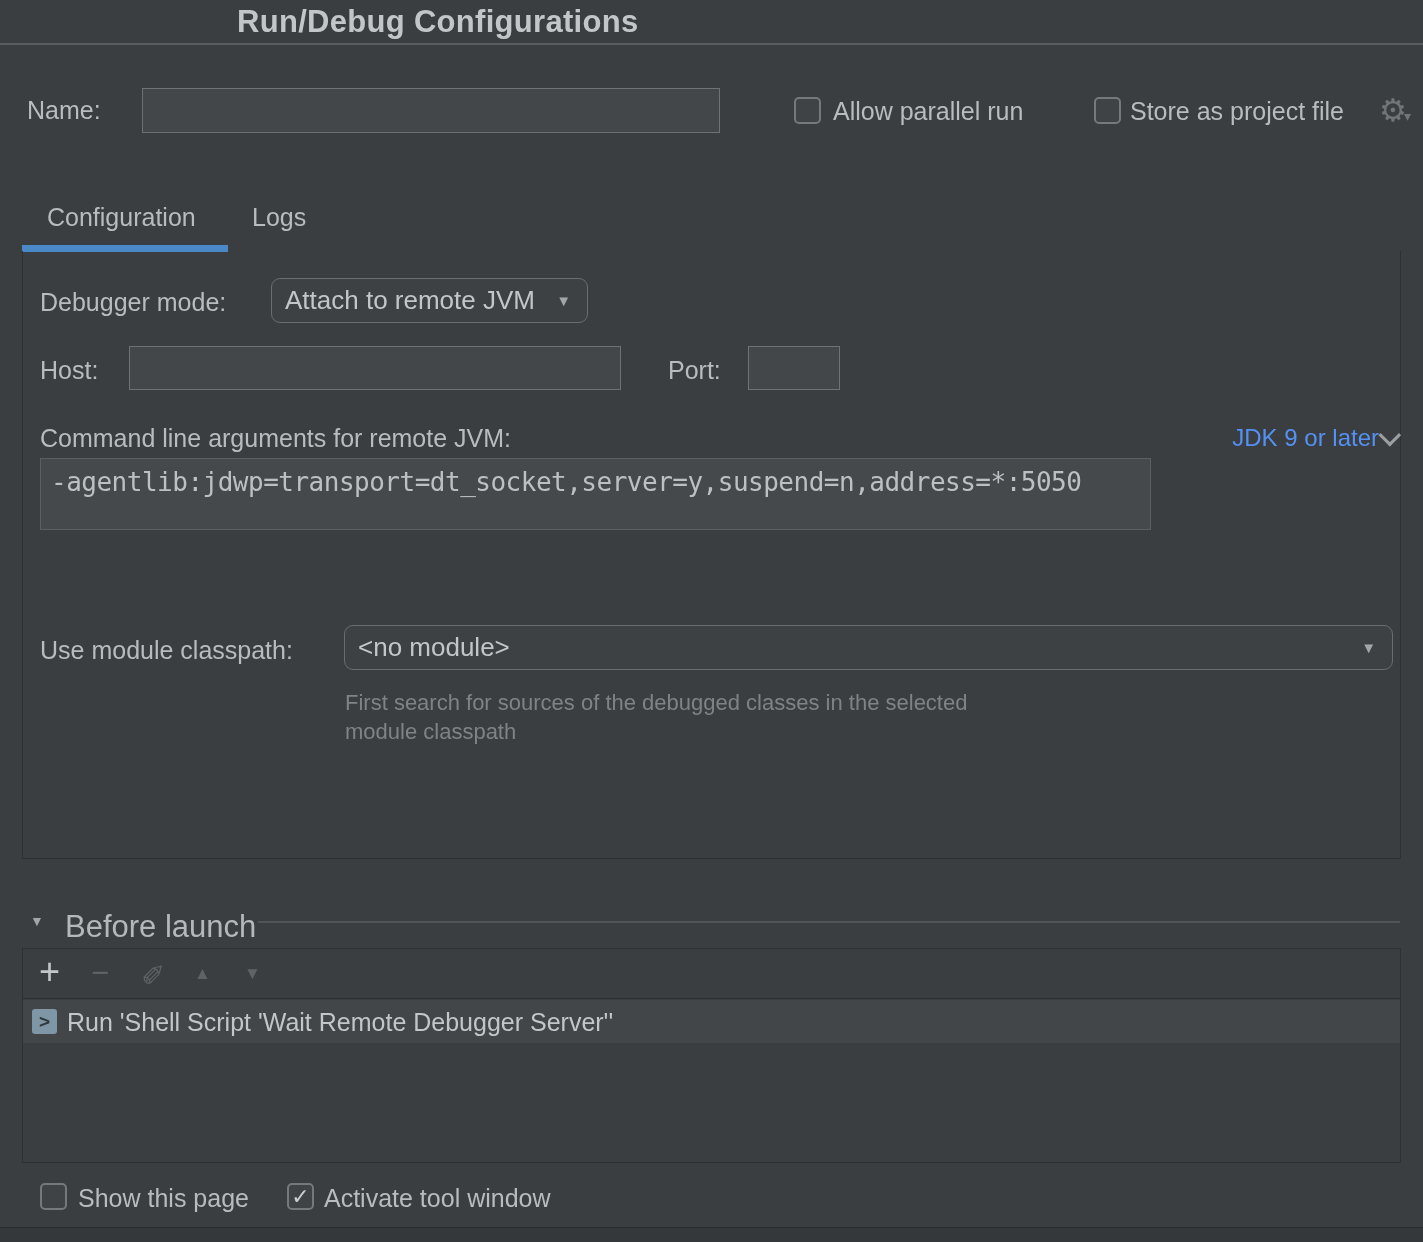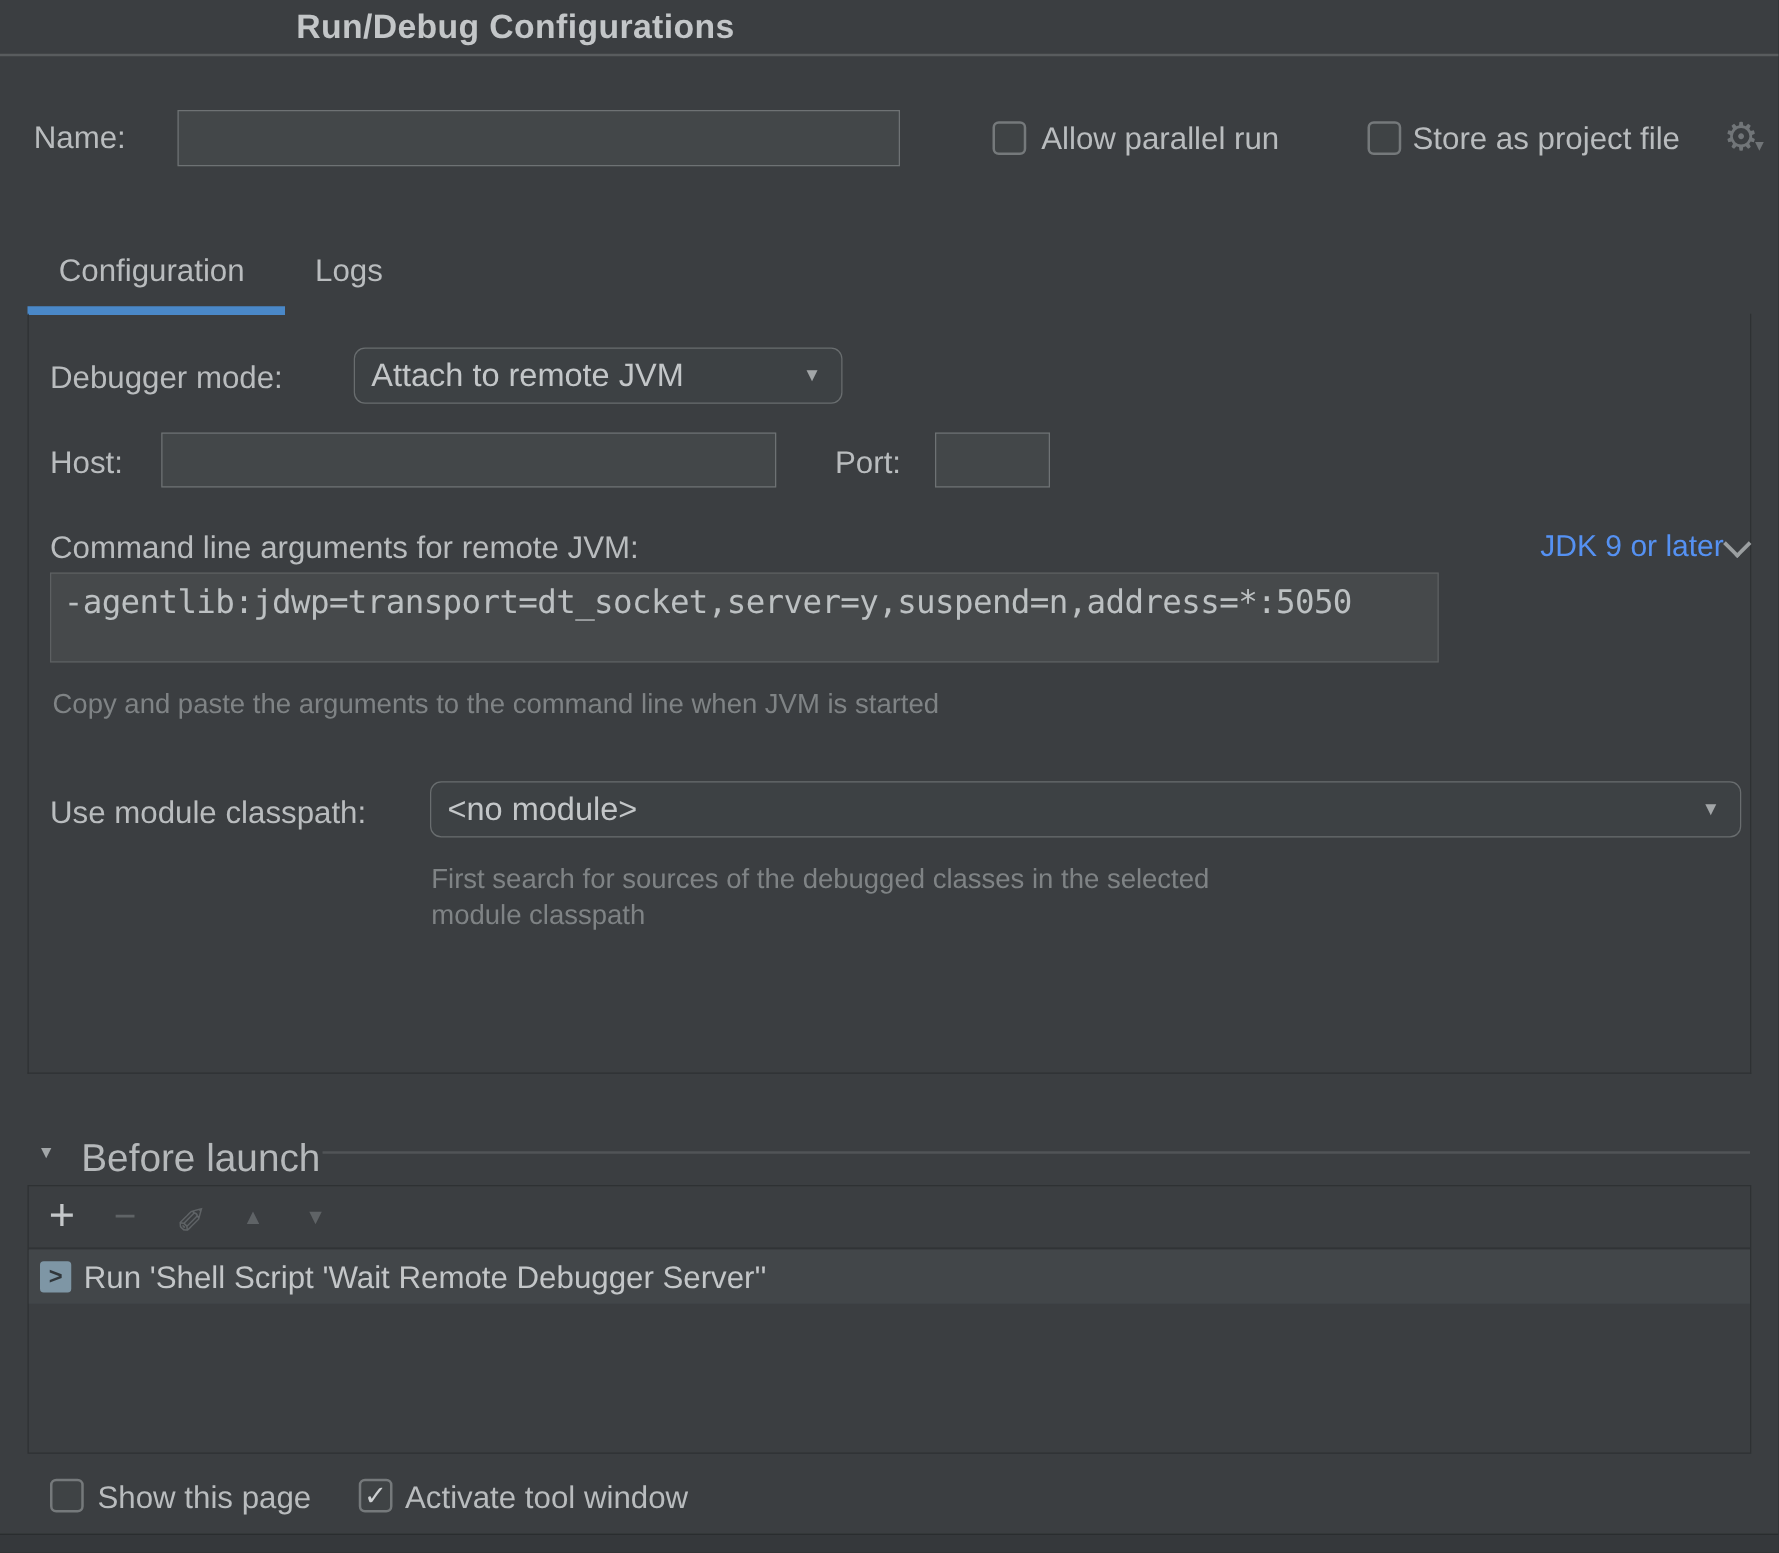--- a/index.html
+++ b/index.html
@@ -5,21 +5,21 @@
   html,body{margin:0;padding:0;background:#2a2d2f;}
   #app{
     position:relative;width:1423px;height:1242px;
     background:#3b3e41;
     font-family:"Liberation Sans","DejaVu Sans",sans-serif;
     color:#b9bcbe;overflow:hidden;
   }
   .abs{position:absolute;}
   
   #titlebar{left:0;top:0;width:1423px;height:43px;border-bottom:2px solid #595c5e;}
-  #dialog-title{left:237px;top:0;height:43px;line-height:43px;font-size:27px;font-weight:bold;color:#c3c6c8;letter-spacing:.3px;}
+  #dialog-title{left:237px;top:0;height:43px;line-height:43px;font-size:31px;font-weight:bold;color:#c3c6c8;letter-spacing:.3px;}
   
   .lbl{font-size:25px;color:#b9bcbe;white-space:pre;}
   .hint{font-size:22px;color:#7f8385;white-space:pre;}
   
   .textfield{
     background:#434749;border:1px solid #6e7274;box-sizing:border-box;
     font-size:26px;color:#c6c9cb;white-space:pre;overflow:hidden;
   }
   .combo{
     background:#3d4144;border:1px solid #696d6f;border-radius:9px;box-sizing:border-box;
@@ -88,21 +88,21 @@
   <div class="abs" style="left:1379px;top:92px;font-size:31px;color:#717578;">⚙</div>
   <div class="abs" style="left:1404px;top:108px;font-size:14px;color:#717578;">▾</div>
 
   <div class="abs tab" style="left:47px;top:203px;">Configuration</div>
   <div class="abs tab" style="left:252px;top:203px;">Logs</div>
   <div class="abs" id="tab-underline"></div>
 
   <div class="abs panel" style="left:22px;top:251px;width:1379px;height:608px;border-top:none;"></div>
 
   <div class="abs lbl" style="left:40px;top:288px;">Debugger mode:</div>
-  <div class="abs combo" style="left:271px;top:278px;width:391px;height:45px;margin-left:12px;">
+  <div class="abs combo" style="left:271px;top:278px;width:317px;height:45px;">
     <span class="val">Attach to remote JVM</span>
     <span class="arrow">▼</span>
   </div>
 
   <div class="abs lbl" style="left:40px;top:356px;">Host:</div>
   <div class="abs textfield" style="left:129px;top:346px;width:492px;height:44px;">
     
   </div>
   <div class="abs lbl" style="left:668px;top:356px;">Port:</div>
   <div class="abs textfield" style="left:748px;top:346px;width:92px;height:44px;">
@@ -110,21 +110,20 @@
   </div>
 
   <div class="abs lbl" style="left:40px;top:424px;">Command line arguments for remote JVM:</div>
   <div class="abs" id="jdk-link" style="right:28px;top:424px;">
     <span class="txt">JDK 9 or later</span>
     <span class="chev"></span>
   </div>
   <div class="abs" id="args-box">
     <span id="args-text">-agentlib:jdwp=transport=dt_socket,server=y,suspend=n,address=*:5050</span>
   </div>
-  <div class="abs hint" style="left:42px;top:550px;">Copy and paste the arguments to the command line when JVM is started</div>
 
   <div class="abs lbl" style="left:40px;top:636px;">Use module classpath:</div>
   <div class="abs combo" style="left:344px;top:625px;width:1049px;height:45px;">
     <span class="val">&lt;no module&gt;</span>
     <span class="arrow">▼</span>
   </div>
   <div class="abs hint" style="left:345px;top:688px;width:660px;white-space:normal;line-height:29px;">First search for sources of the debugged classes in the selected module classpath</div>
 
   <div class="abs" id="bl-triangle" style="left:30px;top:913px;">▼</div>
   <div class="abs" id="bl-title" style="left:65px;top:909px;">Before launch</div>

